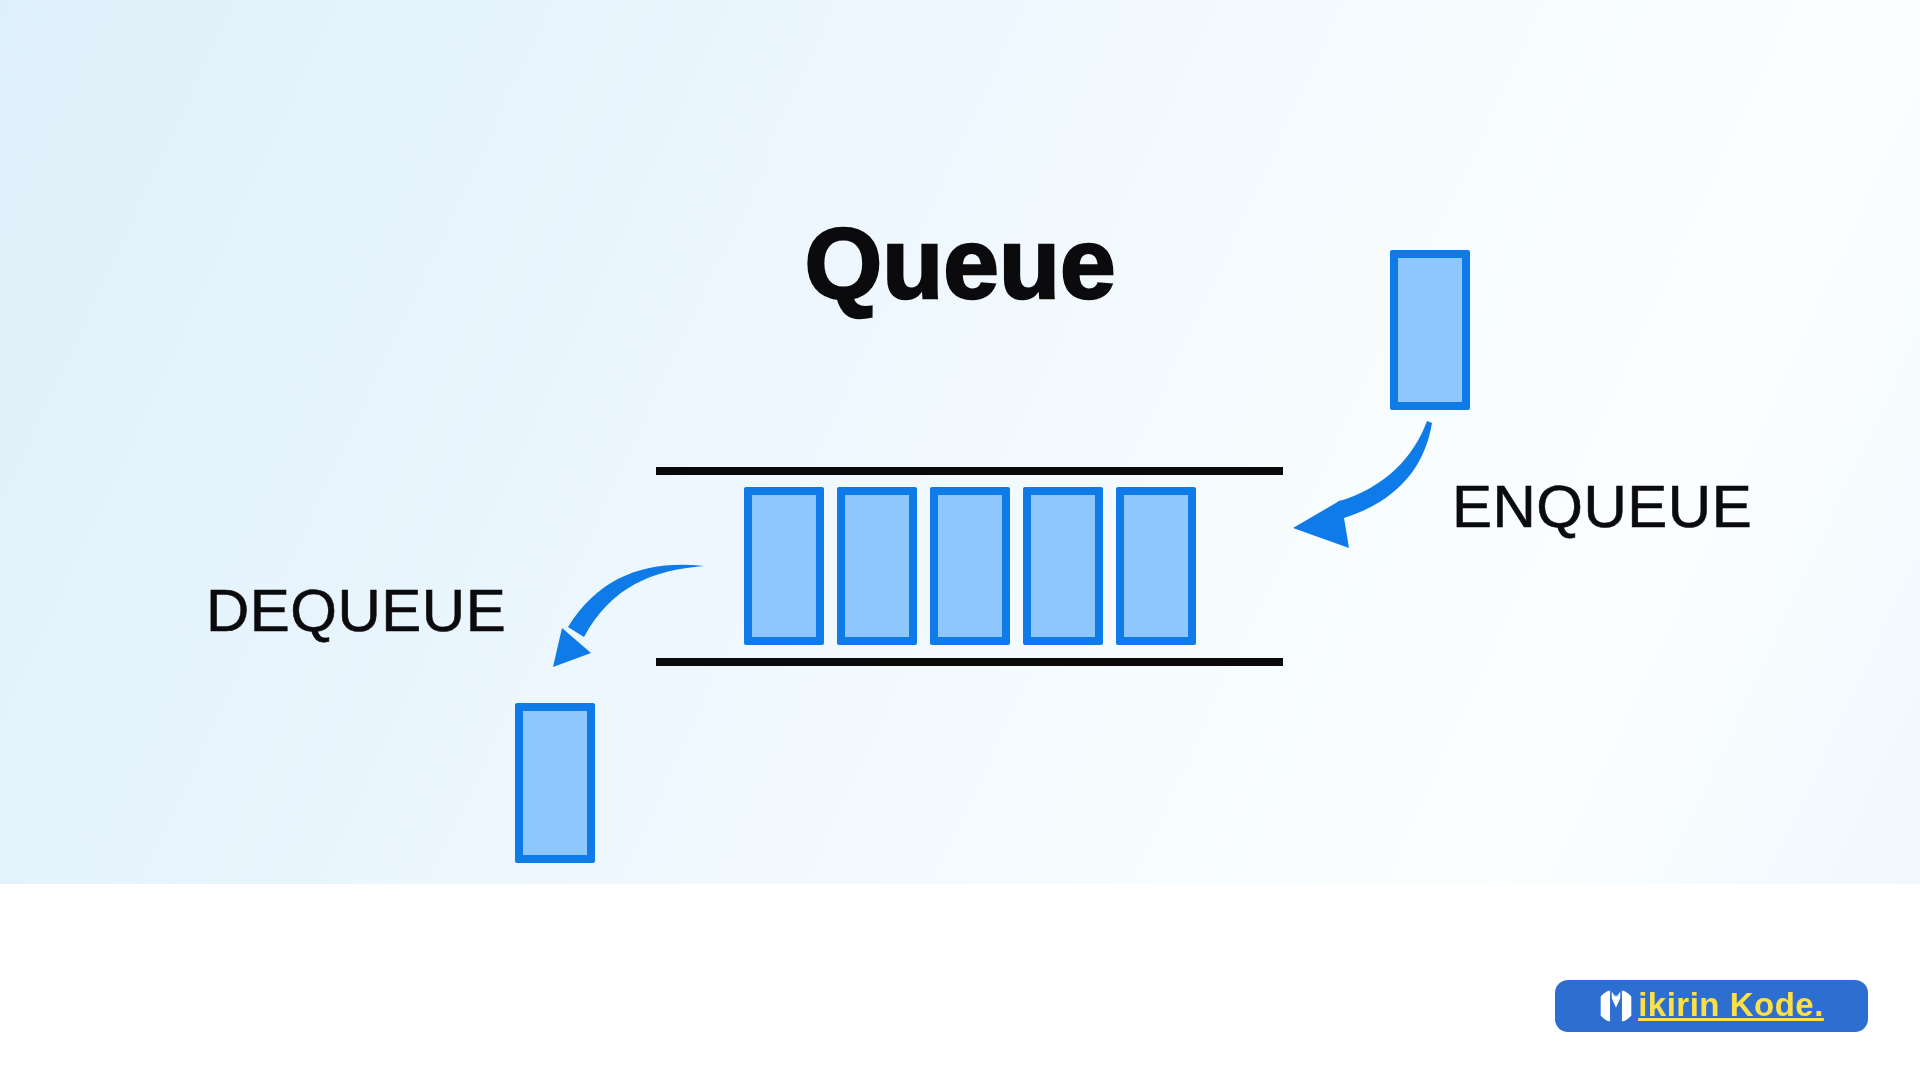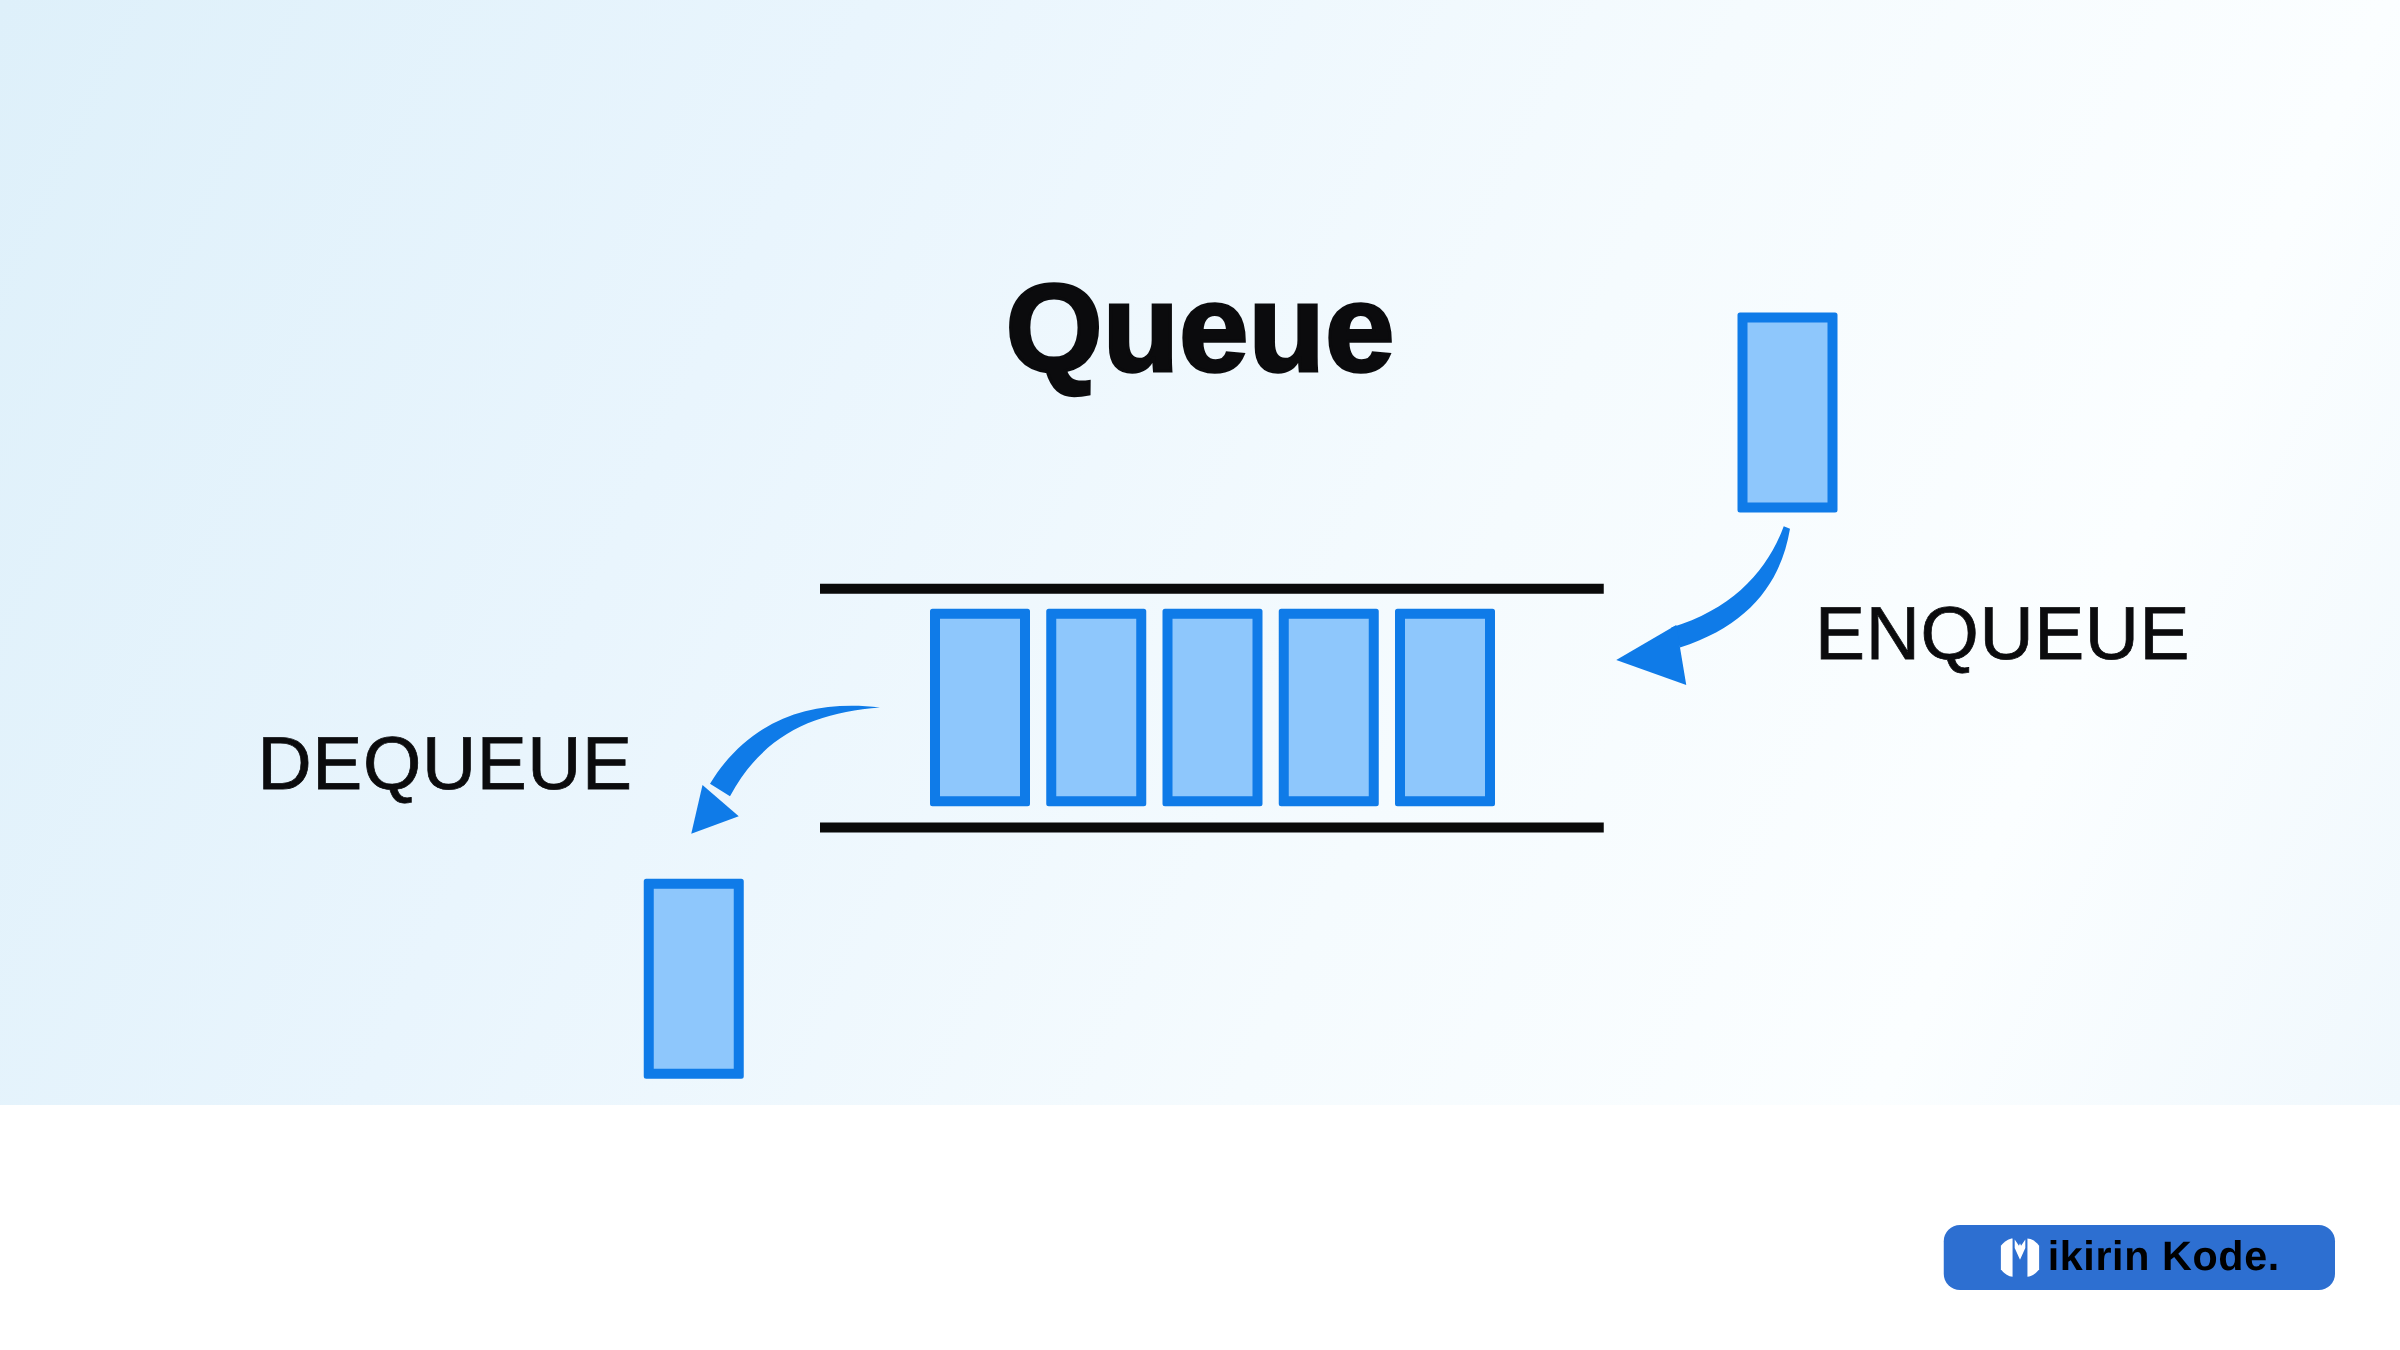--- a/index.html
+++ b/index.html
@@ -41,22 +41,23 @@
   }
   .op-label.enqueue{left:1452px;top:472px}
   .op-label.dequeue{left:206px;top:576px}
   .arrows{position:absolute;left:0;top:0;width:1920px;height:1080px;pointer-events:none}
   .brand{
     position:absolute;left:1555px;top:980px;width:313px;height:52px;
     background:var(--badge);border-radius:13px;
     display:flex;align-items:center;justify-content:center;gap:5px;
   }
   .brand-text{
-    color:#000000;font-size:33px;font-weight:700;letter-spacing:0.5px;white-space:nowrap;
+    color:#fde047;font-size:33px;font-weight:700;letter-spacing:0.5px;white-space:nowrap;
     padding-bottom:3px;
+    text-decoration:underline;
   }
 </style>
 </head>
 <body>
 
 <div class="canvas">
 
   <div class="title">Queue</div>
 
   <div class="queue-line top"></div>

